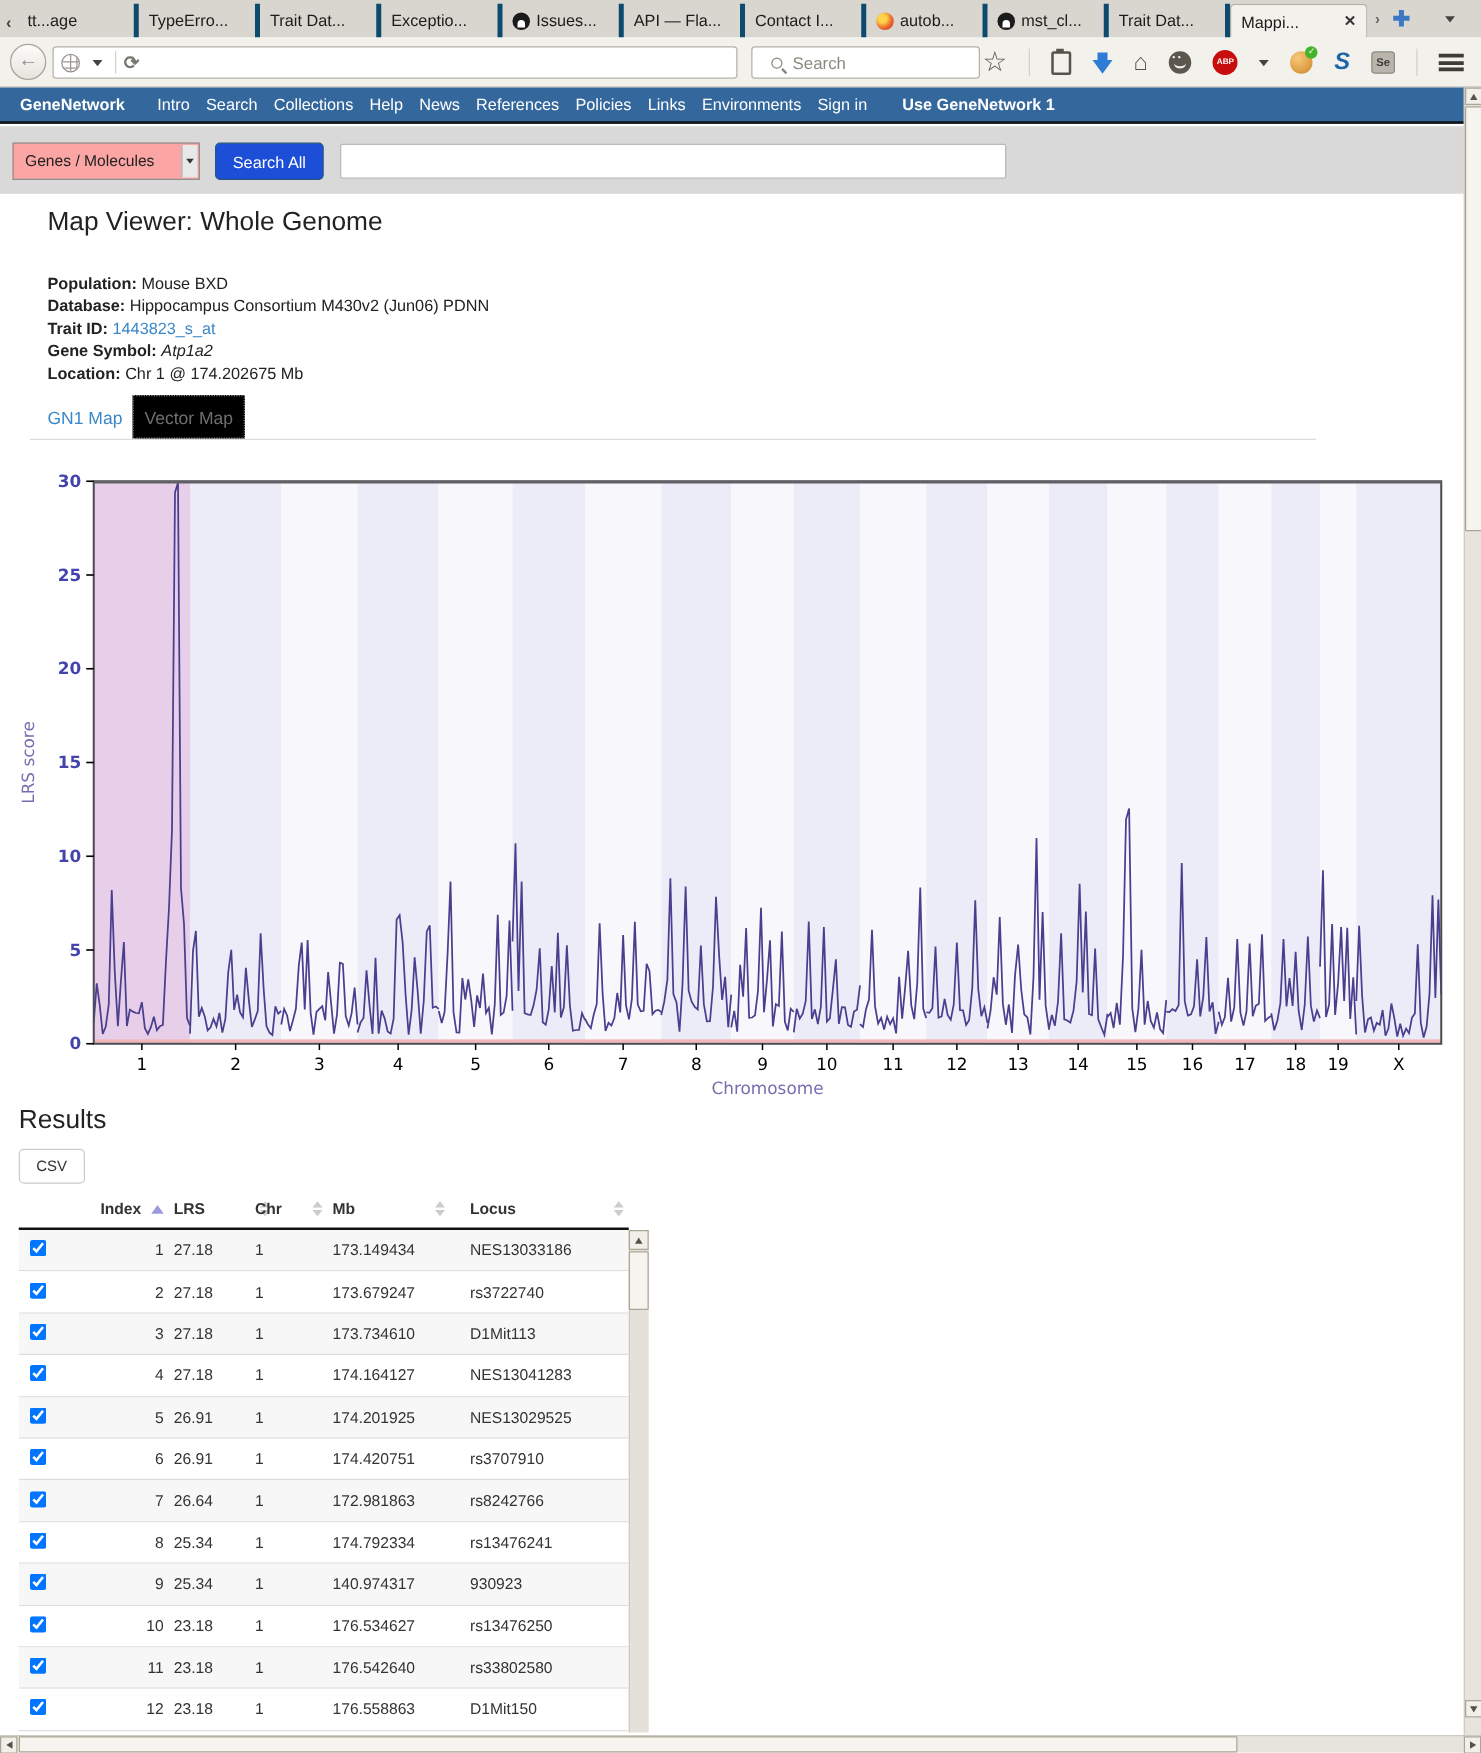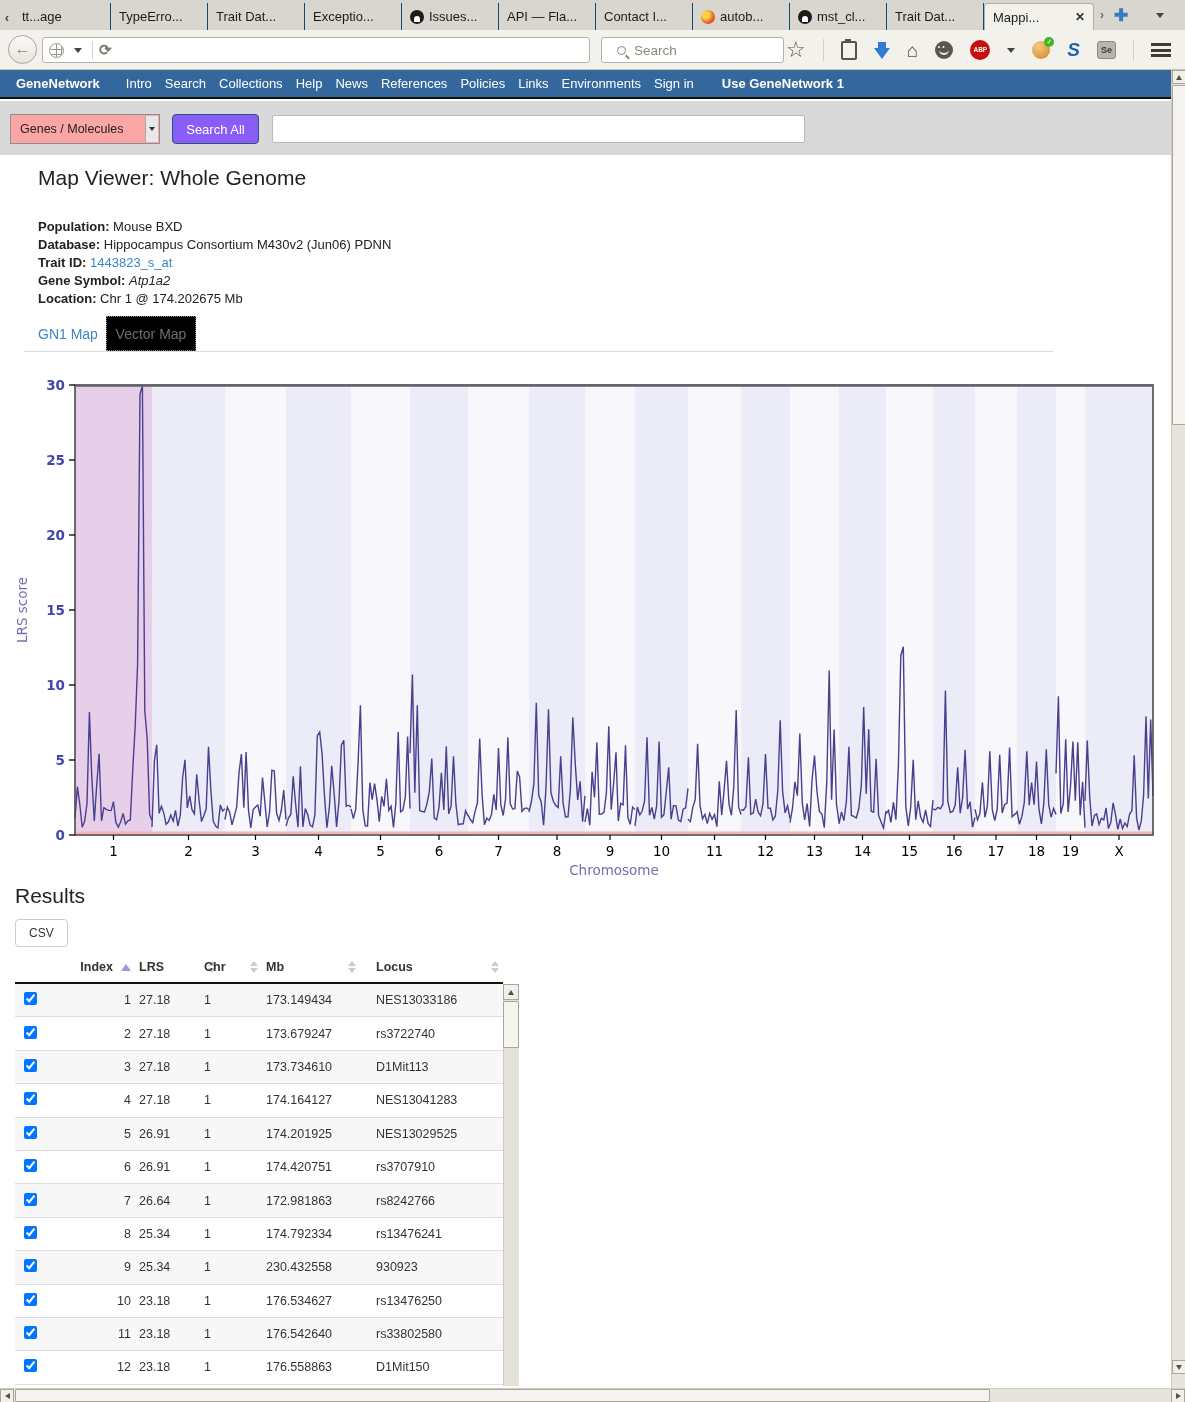--- a/index.html
+++ b/index.html
@@ -5,21 +5,21 @@
   * { margin:0; padding:0; box-sizing:border-box; }
   html,body { width:1185px; height:1402px; overflow:hidden; background:#fff;
               font-family:"Liberation Sans", sans-serif; }
 
   
   .tabbar { position:absolute; left:0; top:0; width:1185px; height:30px;
             background:#d9d6d0; display:flex; align-items:flex-end; }
   .tab-scroll { width:14px; height:26px; display:flex; align-items:center; justify-content:center;
                 color:#444; font-size:13px; font-weight:bold; }
   .tab { height:27px; max-width:97px; min-width:97px; padding:0 8px; display:flex; align-items:center;
-         gap:5px; font-size:13px; color:#1b1b1b; border-right:1px solid #0c4a6e; overflow:hidden;
+         gap:5px; font-size:13px; color:#1b1b1b; border-right:4px solid #0c4a6e; overflow:hidden;
          white-space:nowrap; }
   .tab.active { background:#f3f1ec; border:1px solid #b2aea5; border-bottom:none;
                 border-radius:4px 4px 0 0; max-width:110px; min-width:110px; }
   .tab .tlabel { overflow:hidden; text-overflow:clip; white-space:nowrap; flex:1; }
   .tab .close { color:#333; font-size:12px; font-weight:bold; }
   .gh-ico { width:14px; height:14px; border-radius:50%; background:#1b1b1b; flex:0 0 14px; position:relative; }
   .gh-ico:after{ content:""; position:absolute; left:4px; top:6px; width:6px; height:6px;
                  background:#fff; border-radius:3px 3px 0 0; }
   .ff-ico { width:14px; height:14px; border-radius:50%; flex:0 0 14px;
             background:radial-gradient(circle at 35% 35%, #ffd24a 25%, #e8642c 60%, #c63a20); }
@@ -88,21 +88,21 @@
 
   
   .search-row { position:absolute; left:0; top:101px; width:1185px; height:54px; background:#d9d9d9; }
   .sel { position:absolute; left:10px; top:13px; width:150px; height:30px; background:#fca5a5;
          border:1px solid #8f8f8f; font-size:12.5px; color:#222; display:flex; align-items:center;
          padding-left:9px; }
   .sel-btn { position:absolute; right:1px; top:1px; bottom:1px; width:13px; background:#e8e8e8;
              border-left:1px solid #aaa; display:flex; align-items:center; justify-content:center; }
   .sel-btn i { width:0; height:0; border-left:3px solid transparent; border-right:3px solid transparent;
                border-top:4px solid #333; }
-  .searchall { position:absolute; left:172px; top:13px; width:87px; height:30px; background:#8b5cf6;
+  .searchall { position:absolute; left:172px; top:13px; width:87px; height:30px; background:#1d4ed8;
                color:#fff; border:1px solid #26567f; border-radius:4px; font-size:13px; }
   .main-input { position:absolute; left:272px; top:14px; width:533px; height:28px; background:#fff;
                 border:1px solid #b9b9b9; border-radius:2px; }
 
   
   .page-title { position:absolute; left:38px; top:166px; font-size:21px; color:#222; }
   .meta { position:absolute; left:38px; top:218px; font-size:13px; color:#222; line-height:18px; }
   .meta b { font-weight:bold; }
   .meta a { color:#3a87c8; text-decoration:none; }
   .meta .it { font-style:italic; }
@@ -502,21 +502,21 @@
         <div class="c col-lrs">25.34</div>
         <div class="c col-chr">1</div>
         <div class="c col-mb">174.792334</div>
         <div class="c col-locus">rs13476241</div>
       </div>
       <div class="rt-row stripe">
         <div class="c col-check"><input type="checkbox" checked="" style=""></div>
         <div class="c col-index">9</div>
         <div class="c col-lrs">25.34</div>
         <div class="c col-chr">1</div>
-        <div class="c col-mb">230.432558</div>
+        <div class="c col-mb">140.974317</div>
         <div class="c col-locus">930923</div>
       </div>
       <div class="rt-row">
         <div class="c col-check"><input type="checkbox" checked="" style=""></div>
         <div class="c col-index">10</div>
         <div class="c col-lrs">23.18</div>
         <div class="c col-chr">1</div>
         <div class="c col-mb">176.534627</div>
         <div class="c col-locus">rs13476250</div>
       </div>

